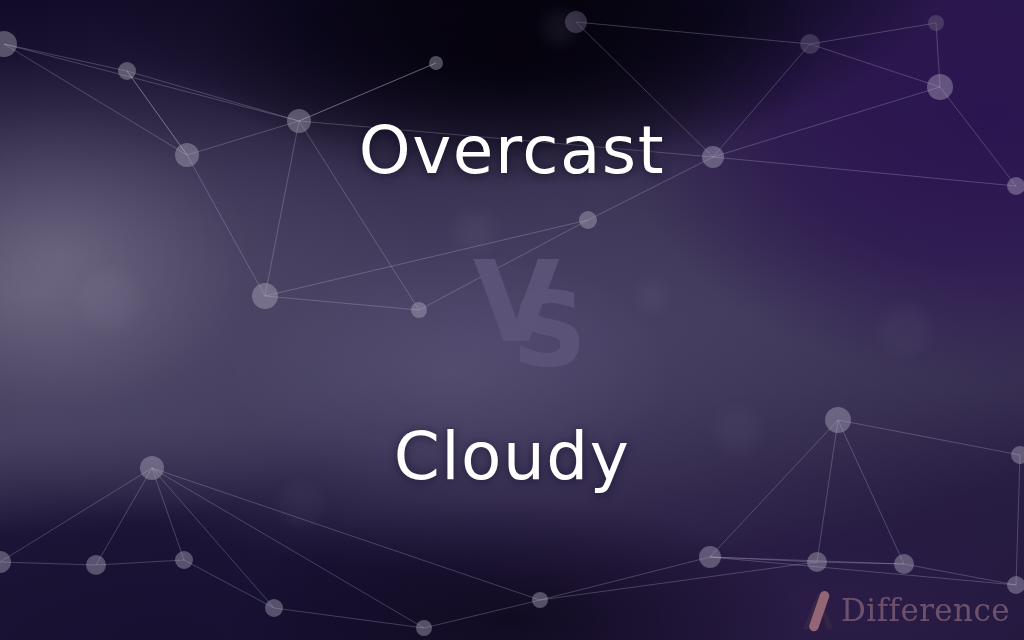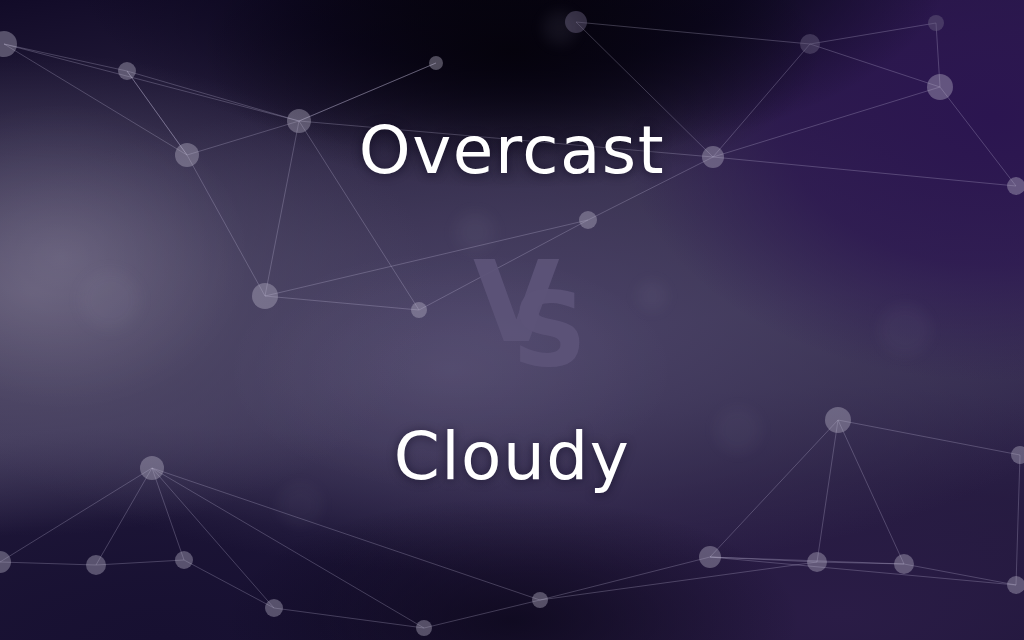--- a/index.html
+++ b/index.html
@@ -254,14 +254,23 @@
 
   <div class="vs-wrap">
     <span class="vs-letter vs-v">V</span>
     <span class="vs-letter vs-s">S</span>
   </div>
 
   <div class="word word-top">Overcast</div>
 
   <div class="word word-bottom">Cloudy</div>
 
+  <div class="watermark">
+    <span class="wm-mark">
+      <svg viewBox="0 0 42 44" width="42" height="44" aria-hidden="true">
+        <path d="M21 4 L36 41 L30.5 41 L21 15 L11.5 41 L6 41 Z" fill="#3a2a44" opacity="0.75"></path>
+        <rect x="17.5" y="2" width="9.5" height="42" rx="4.7" transform="rotate(19 22 23)" fill="#b97f87" opacity="0.80"></rect>
+      </svg>
+    </span>
+    <span class="wm-text">Difference</span>
+  </div>
 
 </div>
 
 </body></html>

